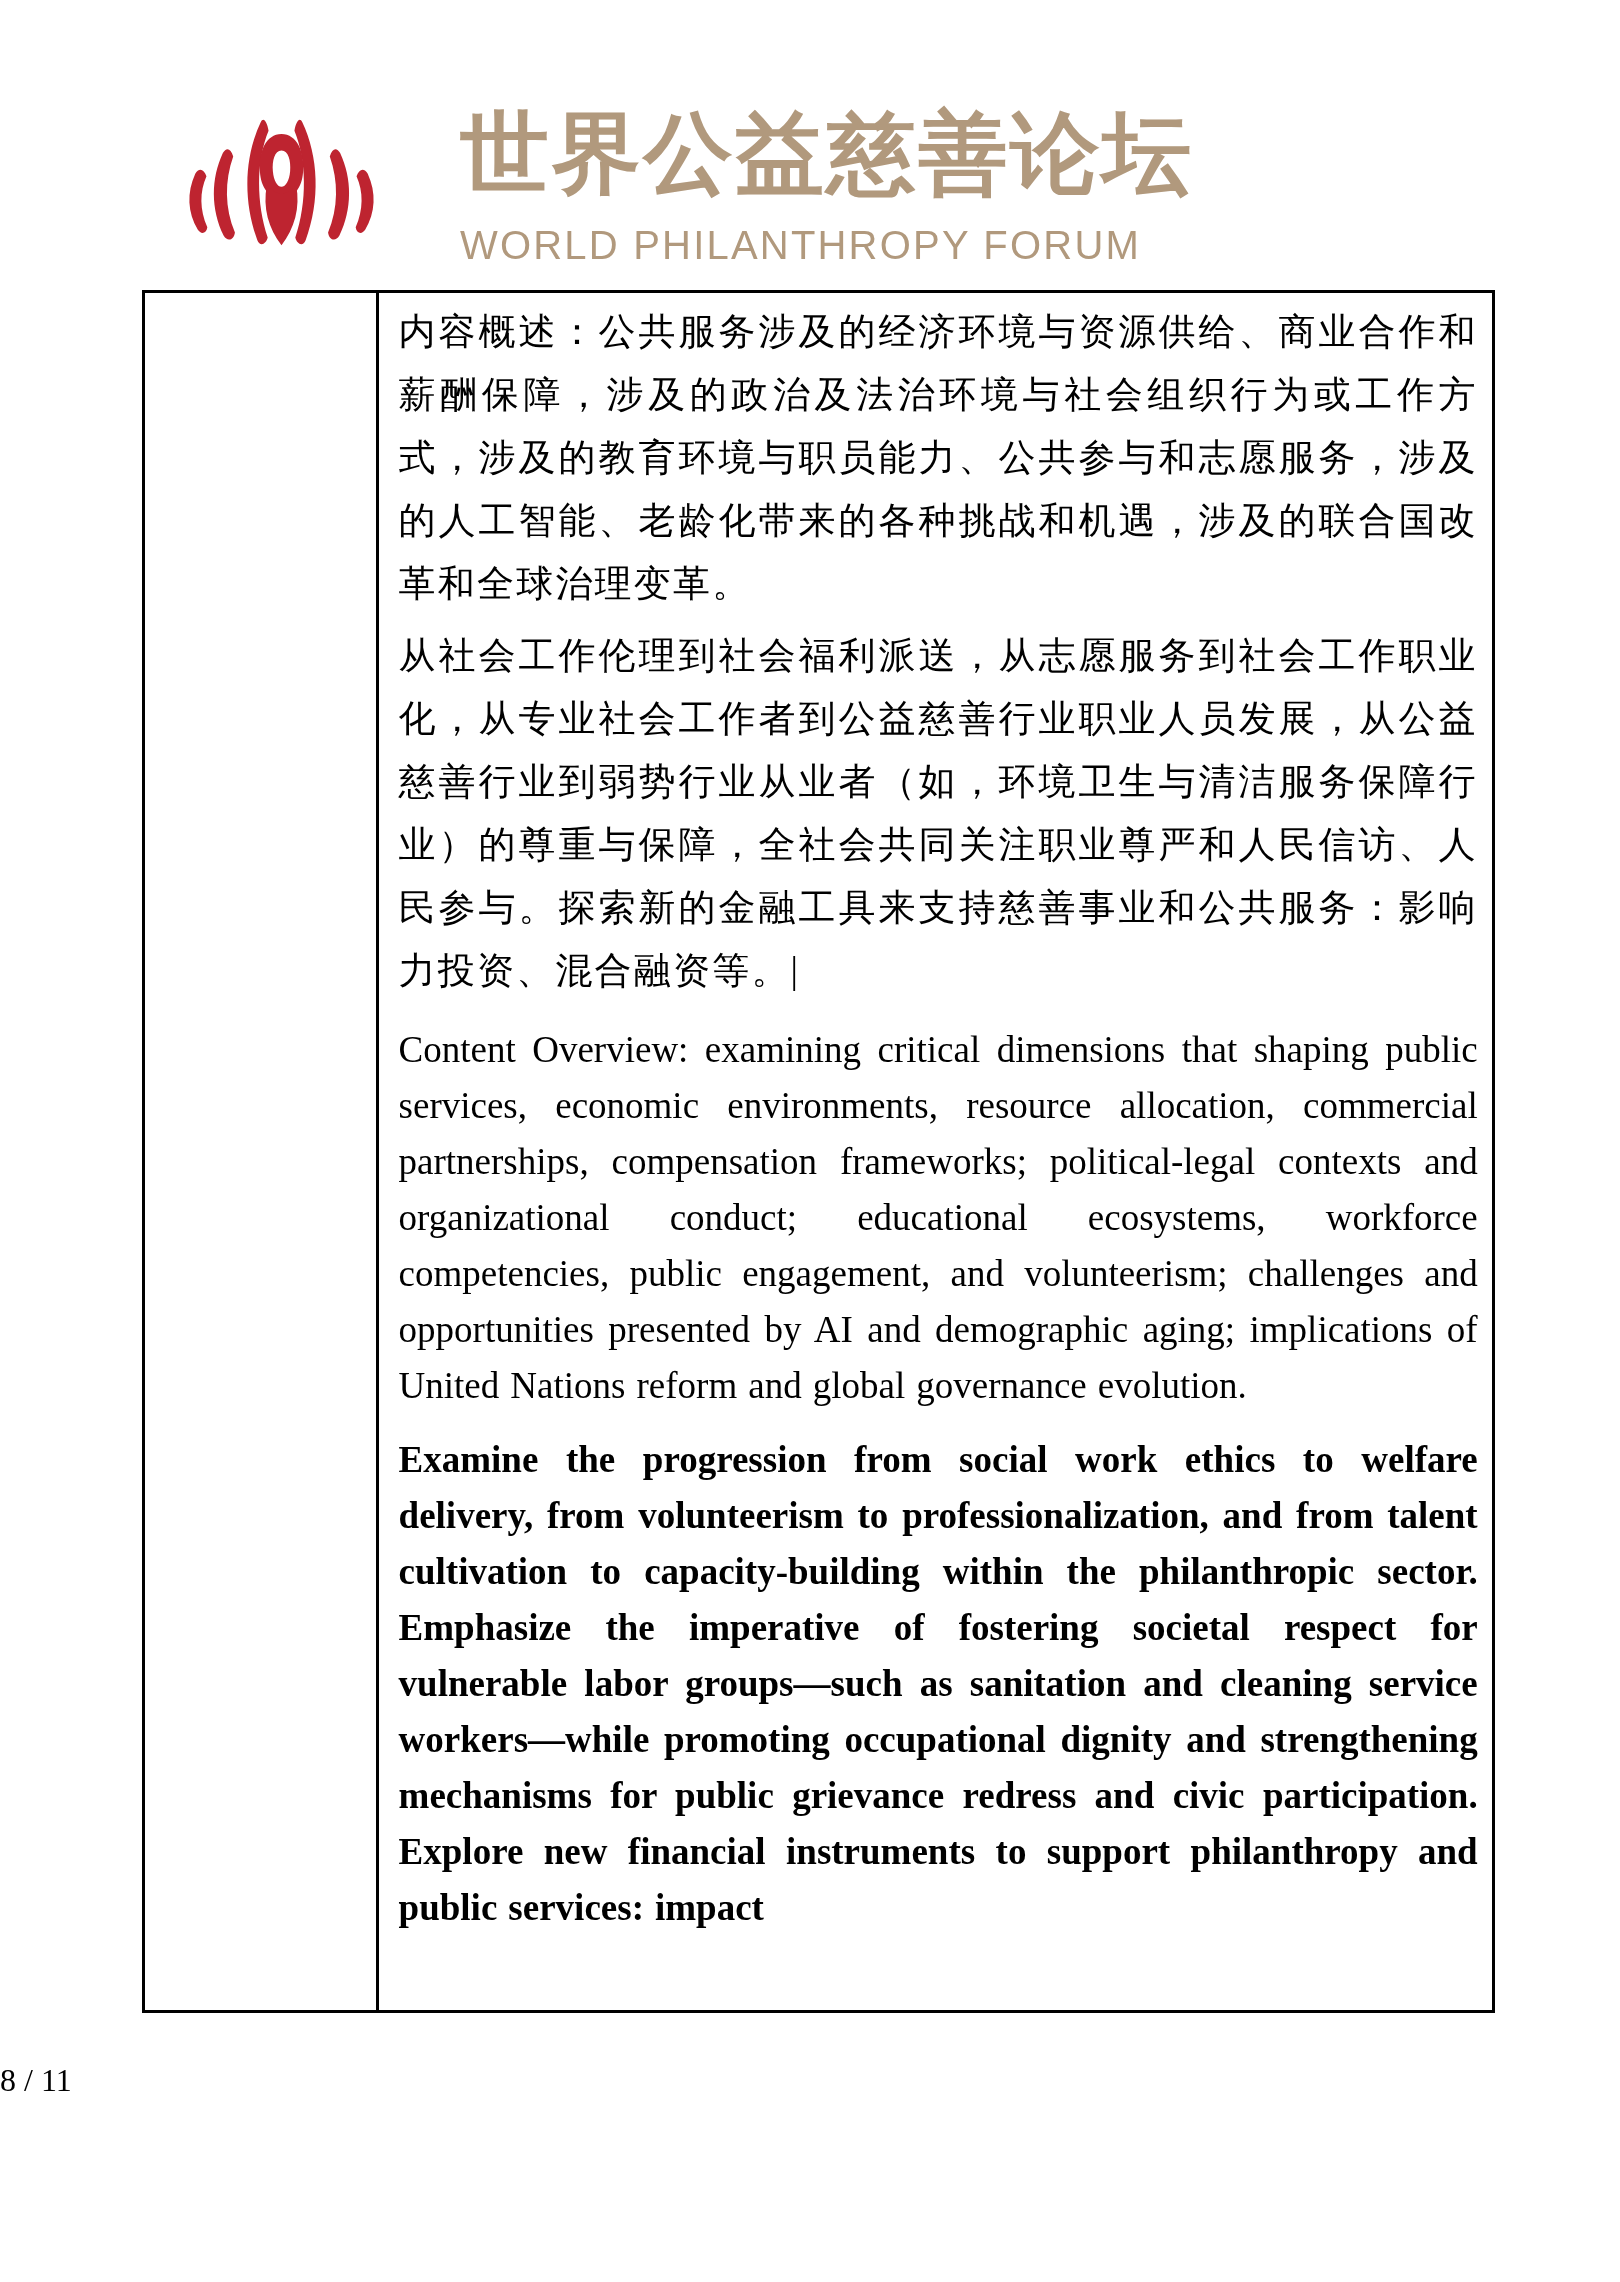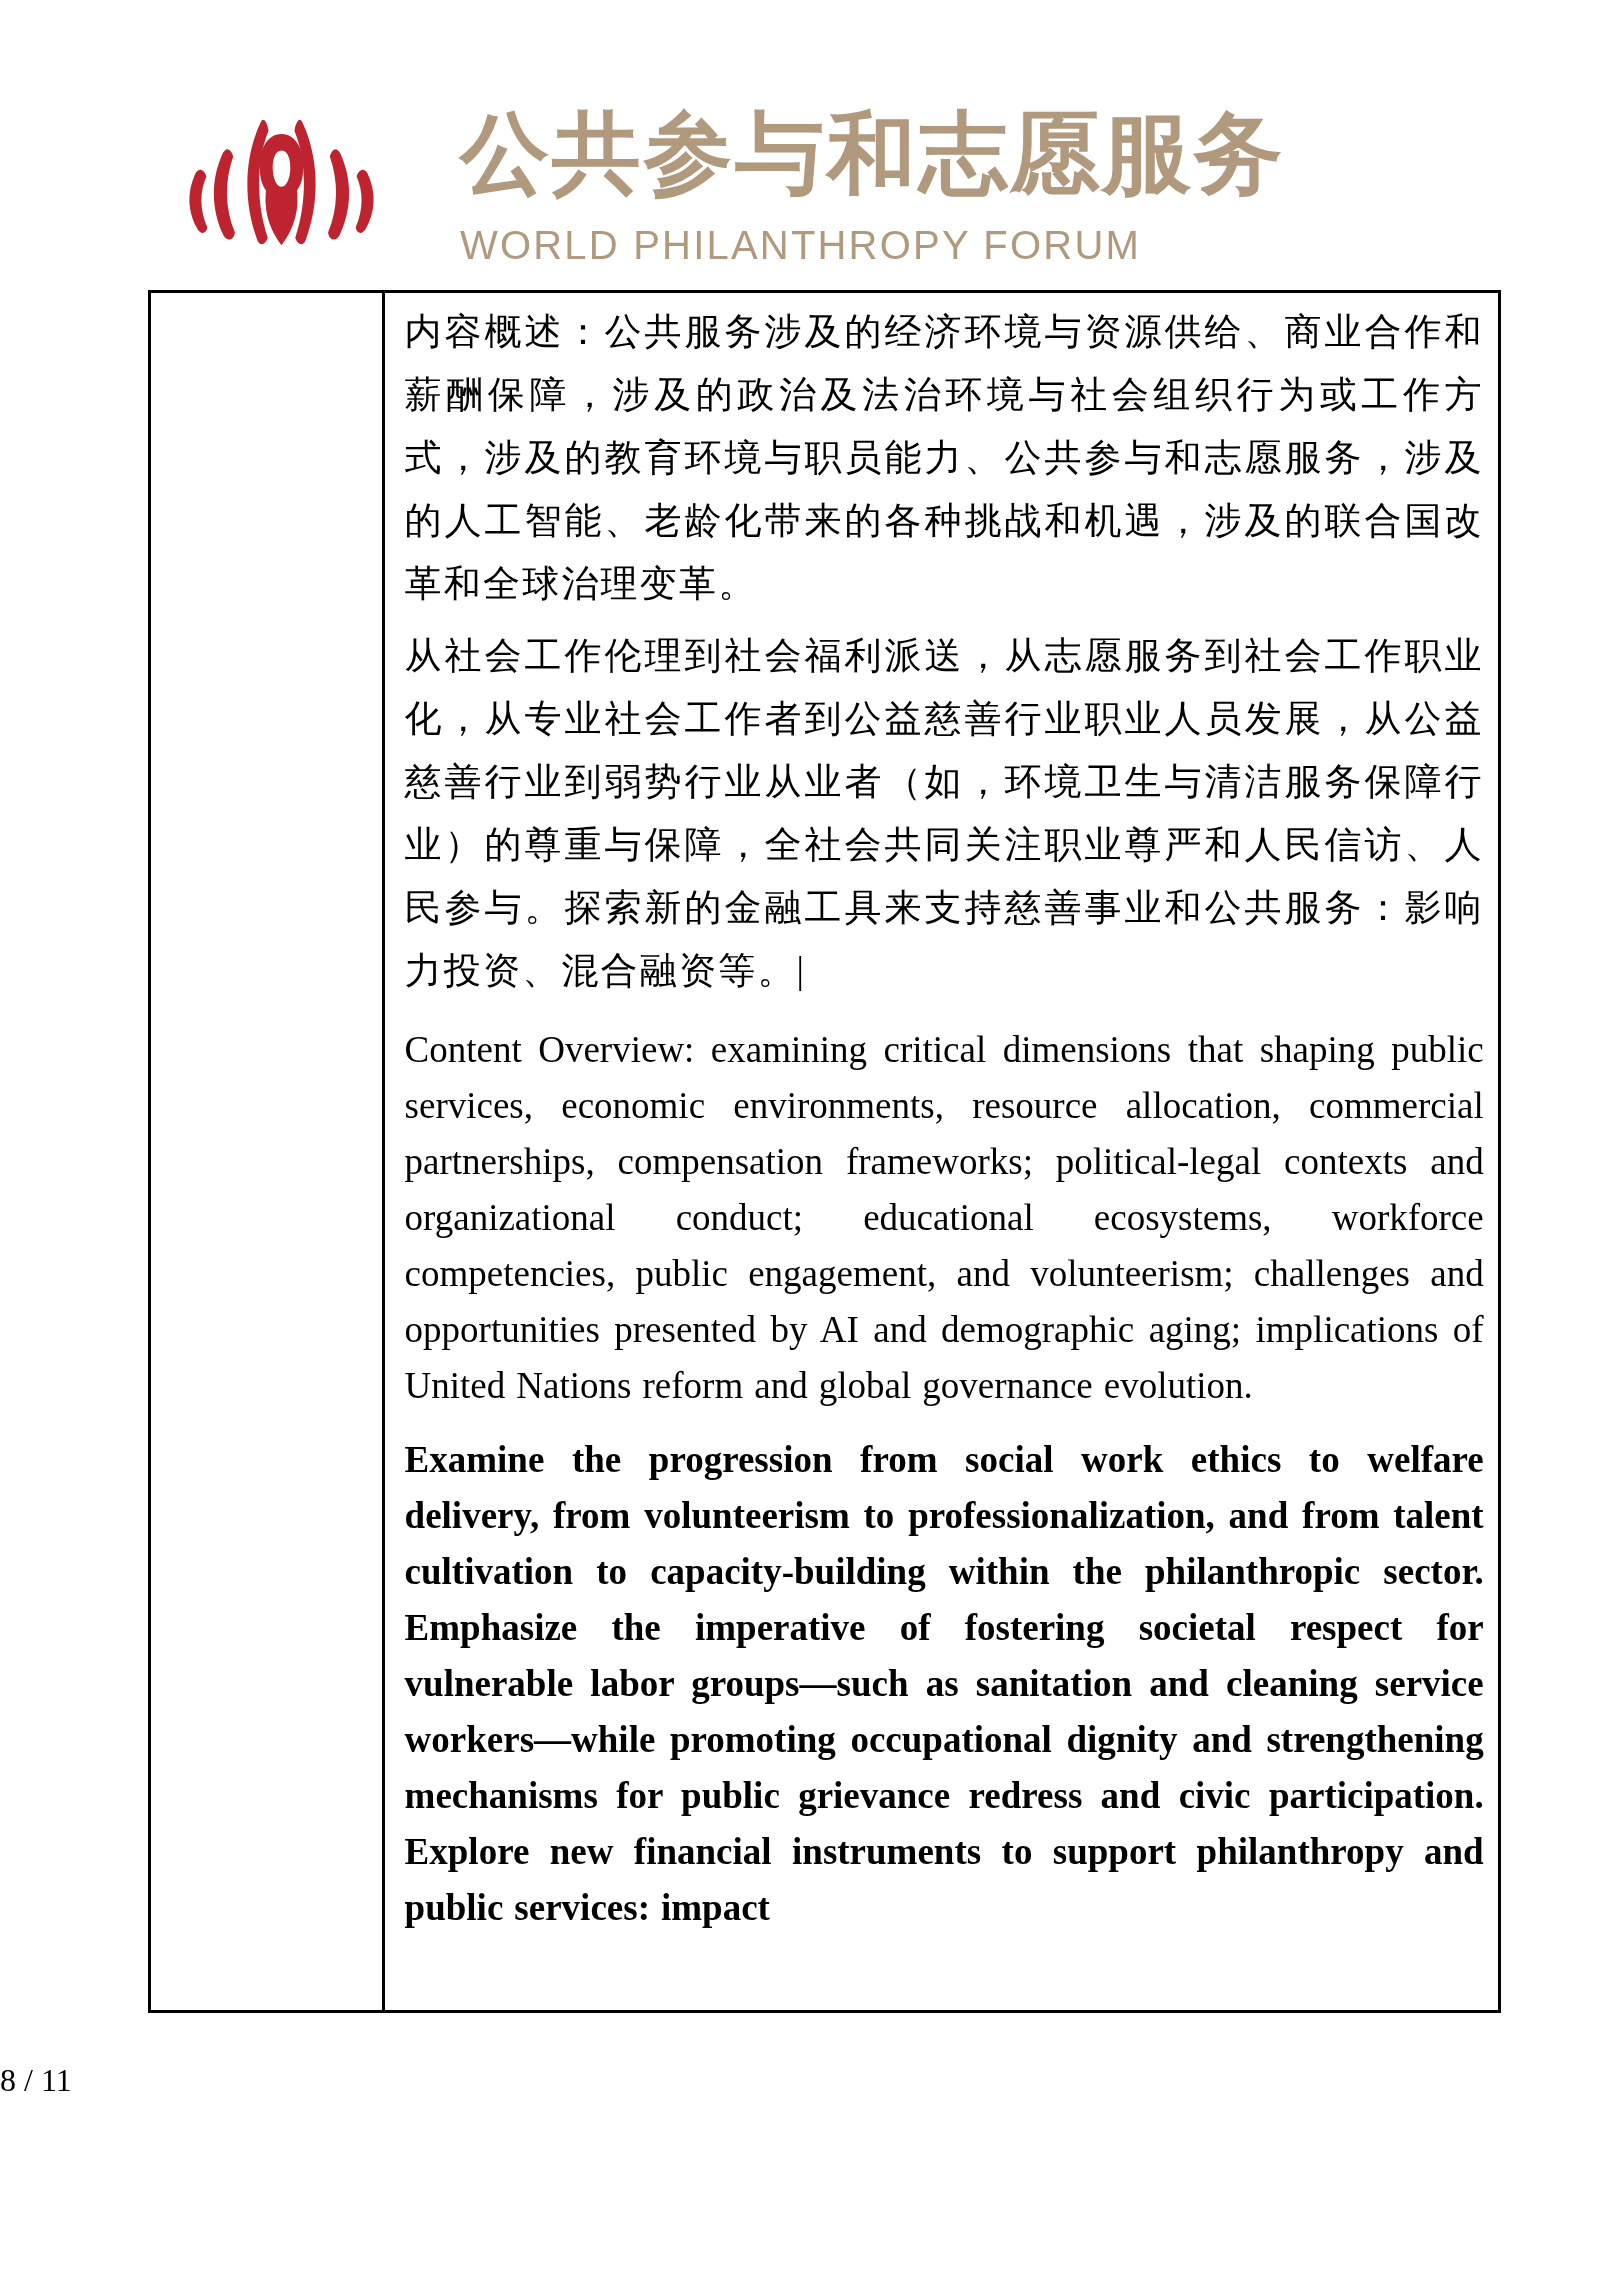--- a/index.html
+++ b/index.html
@@ -42,21 +42,21 @@
     line-height:43px;
     letter-spacing:2.2px;
     color:#b1997d;
     font-family:Liberation Sans, sans-serif;
     white-space:nowrap;
   }
 
   
   .doc-table{
     position:absolute;
-    left:148px;
+    left:142px;
     top:290px;
     width:1353px;
     height:1723px;
     border:3.6px solid #000;
     box-sizing:border-box;
     display:flex;
     background:#fff;
   }
   .cell-left{
     width:234px;
@@ -115,21 +115,21 @@
         <path d="M52,58 C38,88 38,123 53,154 C58,162 65,158 66,150 C54,122 54,90 64,62 C61,52 56,51 52,58 Z" transform="translate(240,0) scale(-1,1)"></path>
         <path d="M96,22 C77,62 75,113 92,159 C95,167 102,164 104,156 C90,114 91,66 105,32 C103,21 99,16 96,22 Z" transform="translate(240,0) scale(-1,1)"></path>
 
         <path fill-rule="evenodd" d="M120,36 C102,36 93,57 95,80 C96,98 106,111 120,111 C134,111 144,98 145,80 C147,57 138,36 120,36 Z M120,55 C128,55 131,67 130,79 C129,90 125,97 120,97 C115,97 111,90 110,79 C109,67 112,55 120,55 Z"></path>
 
         <path d="M103,95 C98,122 105,145 120,165 C135,145 142,122 137,95 C132,101 126,105 120,105 C114,105 108,101 103,95 Z"></path>
       </g>
     </svg>
   </div>
   <div class="logo-text">
-    <div class="calligraphy">公共参与和志愿服务</div>
+    <div class="calligraphy">世界公益慈善论坛</div>
     <div class="wordmark">WORLD PHILANTHROPY FORUM</div>
   </div>
 </header>
 
 <div class="doc-table">
   <div class="cell-left"></div>
   <div class="cell-right">
     <p class="zh zh-1">内容概述：公共服务涉及的经济环境与资源供给、商业合作和薪酬保障，涉及的政治及法治环境与社会组织行为或工作方式，涉及的教育环境与职员能力、公共参与和志愿服务，涉及的人工智能、老龄化带来的各种挑战和机遇，涉及的联合国改革和全球治理变革。</p>
     <p class="zh zh-2">从社会工作伦理到社会福利派送，从志愿服务到社会工作职业化，从专业社会工作者到公益慈善行业职业人员发展，从公益慈善行业到弱势行业从业者（如，环境卫生与清洁服务保障行业）的尊重与保障，全社会共同关注职业尊严和人民信访、人民参与。探索新的金融工具来支持慈善事业和公共服务：影响力投资、混合融资等。|</p>
     <p class="en en-1">Content Overview: examining critical dimensions that shaping public services, economic environments, resource allocation, commercial partnerships, compensation frameworks; political-legal contexts and organizational conduct; educational ecosystems, workforce competencies, public engagement, and volunteerism; challenges and opportunities presented by AI and demographic aging; implications of United Nations reform and global governance evolution.</p>

